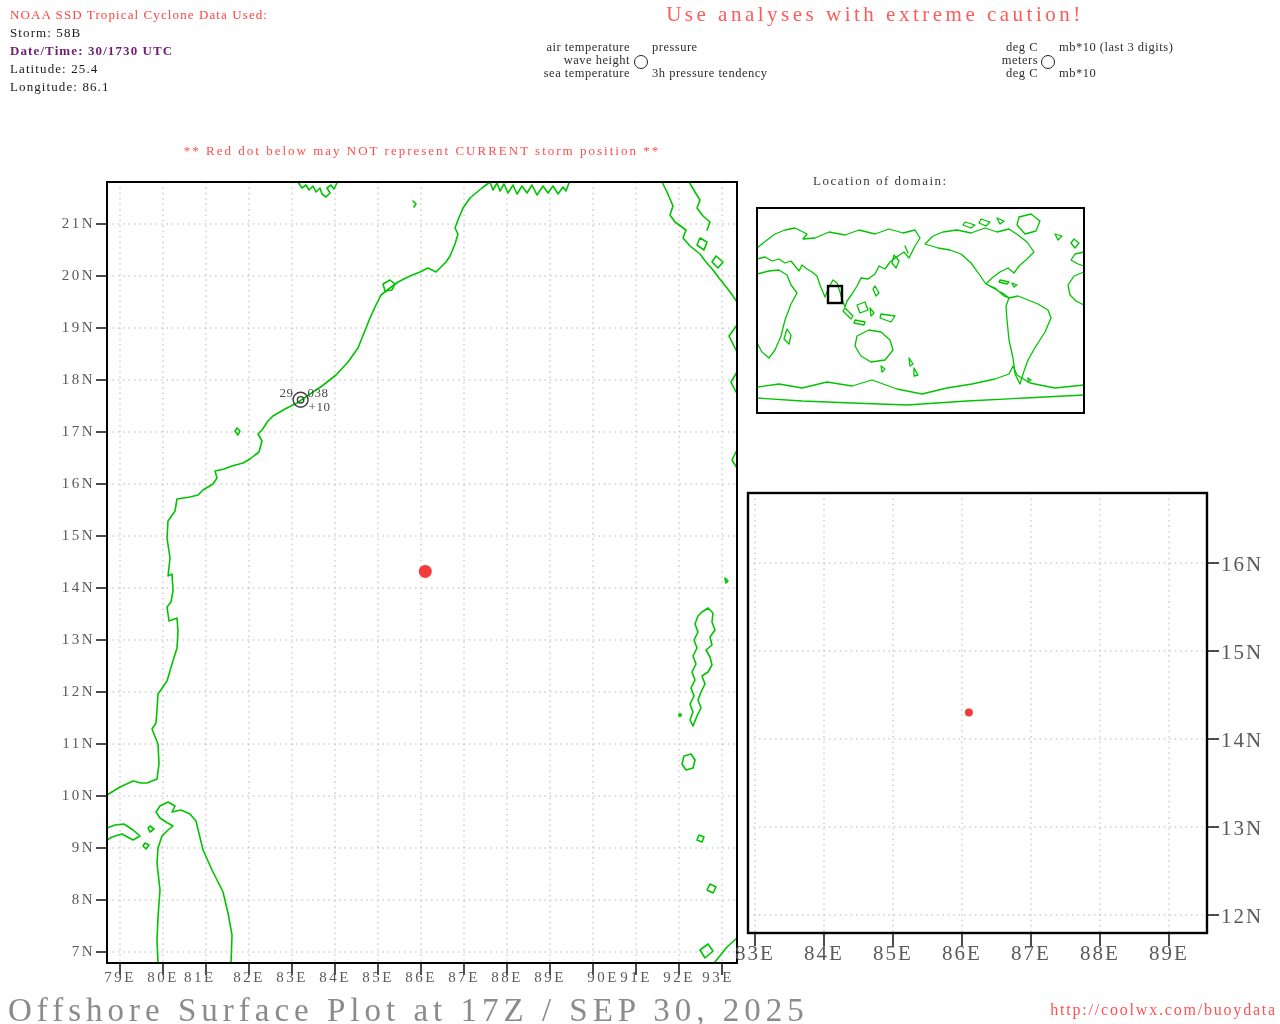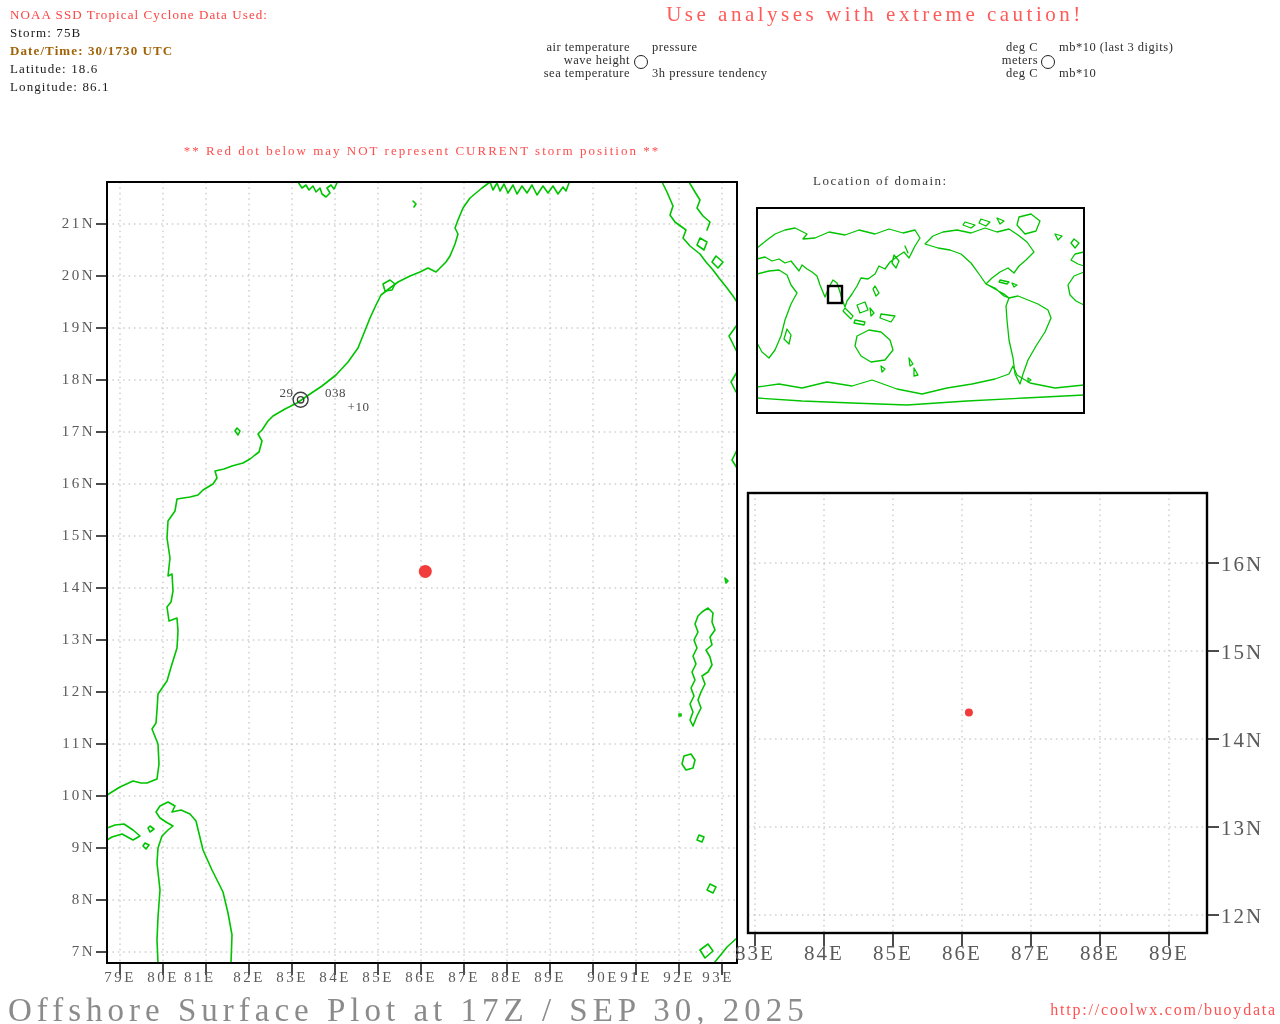--- a/index.html
+++ b/index.html
@@ -2,21 +2,21 @@
 <html><head>
 <meta charset="utf-8">
 <style>
   html,body{margin:0;padding:0;background:#ffffff;}
   .canvas{position:relative;width:1280px;height:1024px;background:#fff;overflow:hidden;
           font-family:Liberation Serif, serif;}
   #plot-svg{position:absolute;left:0;top:0;}
   .abs{position:absolute;white-space:nowrap;}
   .hdr-line{font-size:13px;letter-spacing:1.1px;color:#1a1a1a;line-height:18px;}
   .hdr-red{color:#ff4343;}
-  .hdr-bold-red{color:#a16207;font-weight:bold;}
+  .hdr-bold-red{color:#701a75;font-weight:bold;}
   .caution{font-size:21px;letter-spacing:3.5px;color:#ff5a5a;}
   .warning{font-size:13px;letter-spacing:2px;color:#ff4d4d;}
   .leg-col{font-size:12.5px;letter-spacing:0.5px;color:#2e2e2e;}
   .leg-line{height:12.8px;line-height:12.8px;}
   .leg-circle{position:absolute;width:12px;height:12px;border:1.6px solid #222;border-radius:50%;background:#fff;}
   .inset-title{font-size:13px;letter-spacing:1.5px;color:#3a3a3a;}
   .tkA{position:absolute;font-size:15px;letter-spacing:2.5px;color:#5a5a5a;white-space:nowrap;}
   .tkB{position:absolute;font-size:21px;letter-spacing:2px;color:#5a5a5a;white-space:nowrap;}
   .stn{position:absolute;font-size:13px;letter-spacing:0.5px;color:#4a4a4a;white-space:nowrap;}
   .footer-title{font-size:33px;letter-spacing:5px;color:#8b8b8b;}
@@ -71,23 +71,23 @@
     <g id="marker-layer">
         <circle cx="425.2999999999997" cy="571.4" r="6.5" fill="#f23b3b"></circle>
         <circle cx="968.8999999999996" cy="712.5999999999999" r="4" fill="#f23b3b"></circle>
         <circle cx="300.60000000000014" cy="399.79999999999995" r="7.5" fill="none" stroke="#3f3f3f" stroke-width="1.4"></circle>
         <circle cx="300.60000000000014" cy="399.79999999999995" r="3.2" fill="none" stroke="#3f3f3f" stroke-width="1.4"></circle>
       </g>
   </svg>
 
   <div class="abs" style="left:10px;top:6px;">
     <div class="hdr-line hdr-red">NOAA SSD Tropical Cyclone Data Used:</div>
-    <div class="hdr-line">Storm: 75B</div>
+    <div class="hdr-line">Storm: 58B</div>
     <div class="hdr-line hdr-bold-red">Date/Time: 30/1730 UTC</div>
-    <div class="hdr-line">Latitude: 18.6</div>
+    <div class="hdr-line">Latitude: 25.4</div>
     <div class="hdr-line">Longitude: 86.1</div>
   </div>
 
   <div class="abs caution" style="left:615px;top:2px;width:520px;text-align:center;">Use analyses with extreme caution!</div>
 
   <div class="abs leg-col" style="left:440px;top:41px;width:190px;text-align:right;">
     <div class="leg-line">air temperature</div>
     <div class="leg-line">wave height</div>
     <div class="leg-line">sea temperature</div>
   </div>
@@ -151,19 +151,19 @@
       <div class="tkB" style="left: 1221px; top: 816px; width: 60px; text-align: left;">13N</div>
       <div class="tkB" style="left: 1221px; top: 904px; width: 60px; text-align: left;">12N</div>
       <div class="tkB" style="left: 729px; top: 941px; width: 52px; text-align: center;">83E</div>
       <div class="tkB" style="left: 798px; top: 941px; width: 52px; text-align: center;">84E</div>
       <div class="tkB" style="left: 867px; top: 941px; width: 52px; text-align: center;">85E</div>
       <div class="tkB" style="left: 936px; top: 941px; width: 52px; text-align: center;">86E</div>
       <div class="tkB" style="left: 1005px; top: 941px; width: 52px; text-align: center;">87E</div>
       <div class="tkB" style="left: 1074px; top: 941px; width: 52px; text-align: center;">88E</div>
       <div class="tkB" style="left: 1143px; top: 941px; width: 52px; text-align: center;">89E</div>
       <div class="stn" style="left: 263.6px; top: 384.8px; width: 30px; text-align: right;">29</div>
-      <div class="stn" style="left: 307.6px; top: 384.8px; width: 40px; text-align: center; margin-left: 8px;">038</div>
-      <div class="stn" style="left: 308.6px; top: 398.8px; width: 40px; text-align: left; margin-left: 39px;">+10</div>
+      <div class="stn" style="left: 307.6px; top: 384.8px; width: 40px; text-align: left;">038</div>
+      <div class="stn" style="left: 308.6px; top: 398.8px; width: 40px; text-align: left;">+10</div>
     </div>
 
   <div class="abs footer-title" style="left:8px;top:992px;">Offshore Surface Plot at 17Z / SEP 30, 2025</div>
   <div class="abs footer-url" style="right:3px;top:1001px;">http://coolwx.com/buoydata</div>
 </div>
 
 </body></html>

